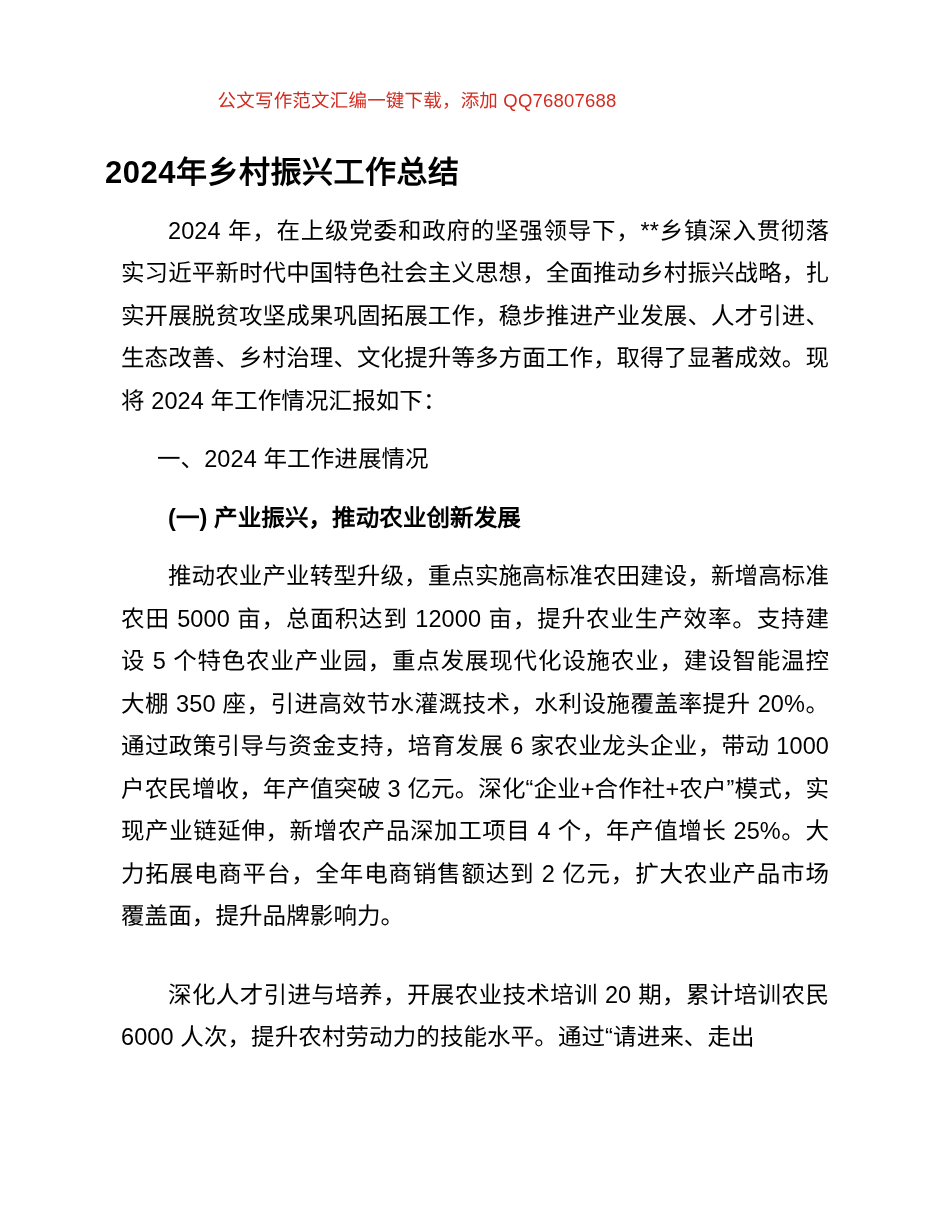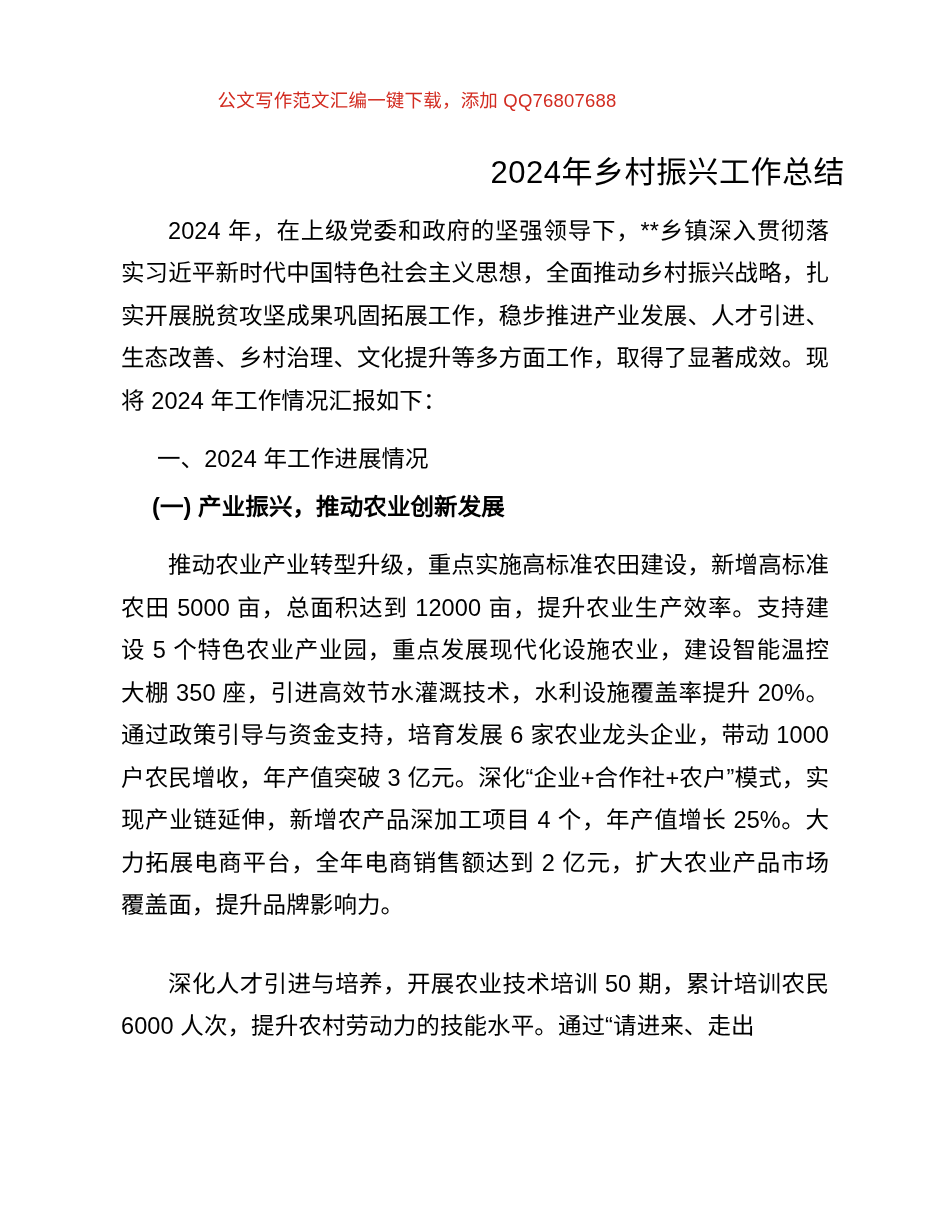--- a/index.html
+++ b/index.html
@@ -33,22 +33,22 @@
     white-space: nowrap;
   }
   .doc-body {
     position: absolute;
     top: 152px;
     left: 105px;
     width: 740px;
   }
   .doc-title {
     font-size: 31px;
-    font-weight: normal;
-    text-align: right;
+    font-weight: bold;
+    text-align: left;
     color: #000000;
     line-height: 1.35;
     margin: 0 0 10px 0;
     letter-spacing: 0.5px;
     font-family: "Liberation Sans", "DejaVu Sans", sans-serif;
   }
   p.para {
     font-size: 23.5px;
     line-height: 42.5px;
     color: #000000;
@@ -63,21 +63,21 @@
     line-height: 42.5px;
     color: #000000;
     margin: 5px;
     text-indent: 2em;
     letter-spacing: 0.1px;
   }
   p.heading-2 {
     font-size: 23.5px;
     line-height: 42.5px;
     color: #000000;
-    margin: 0;
+    margin: 16px;
     font-weight: bold;
     text-indent: 2em;
     letter-spacing: 0.1px;
   }
   p.heading-2.wide-indent {
     text-indent: 2.5em;
   }
   .spacer-sm { height: 4px; }
 </style>
 </head>
@@ -95,16 +95,16 @@
 
     <p class="heading-1">一、2024 年工作进展情况</p>
 
     <p class="heading-2">(一) 产业振兴，推动农业创新发展</p>
 
     <p class="para">推动农业产业转型升级，重点实施高标准农田建设，新增高标准农田 5000 亩，总面积达到 12000 亩，提升农业生产效率。支持建设 5 个特色农业产业园，重点发展现代化设施农业，建设智能温控大棚 350 座，引进高效节水灌溉技术，水利设施覆盖率提升 20%。通过政策引导与资金支持，培育发展 6 家农业龙头企业，带动 1000 户农民增收，年产值突破 3 亿元。深化“企业+合作社+农户”模式，实现产业链延伸，新增农产品深加工项目 4 个，年产值增长 25%。大力拓展电商平台，全年电商销售额达到 2 亿元，扩大农业产品市场覆盖面，提升品牌影响力。</p>
 
     <div class="spacer-sm"></div>
 
 
-    <p class="para">深化人才引进与培养，开展农业技术培训 50 期，累计培训农民 6000 人次，提升农村劳动力的技能水平。通过“请进来、走出</p>
+    <p class="para">深化人才引进与培养，开展农业技术培训 20 期，累计培训农民 6000 人次，提升农村劳动力的技能水平。通过“请进来、走出</p>
 
   </div>
 </div>
 
 </body></html>

